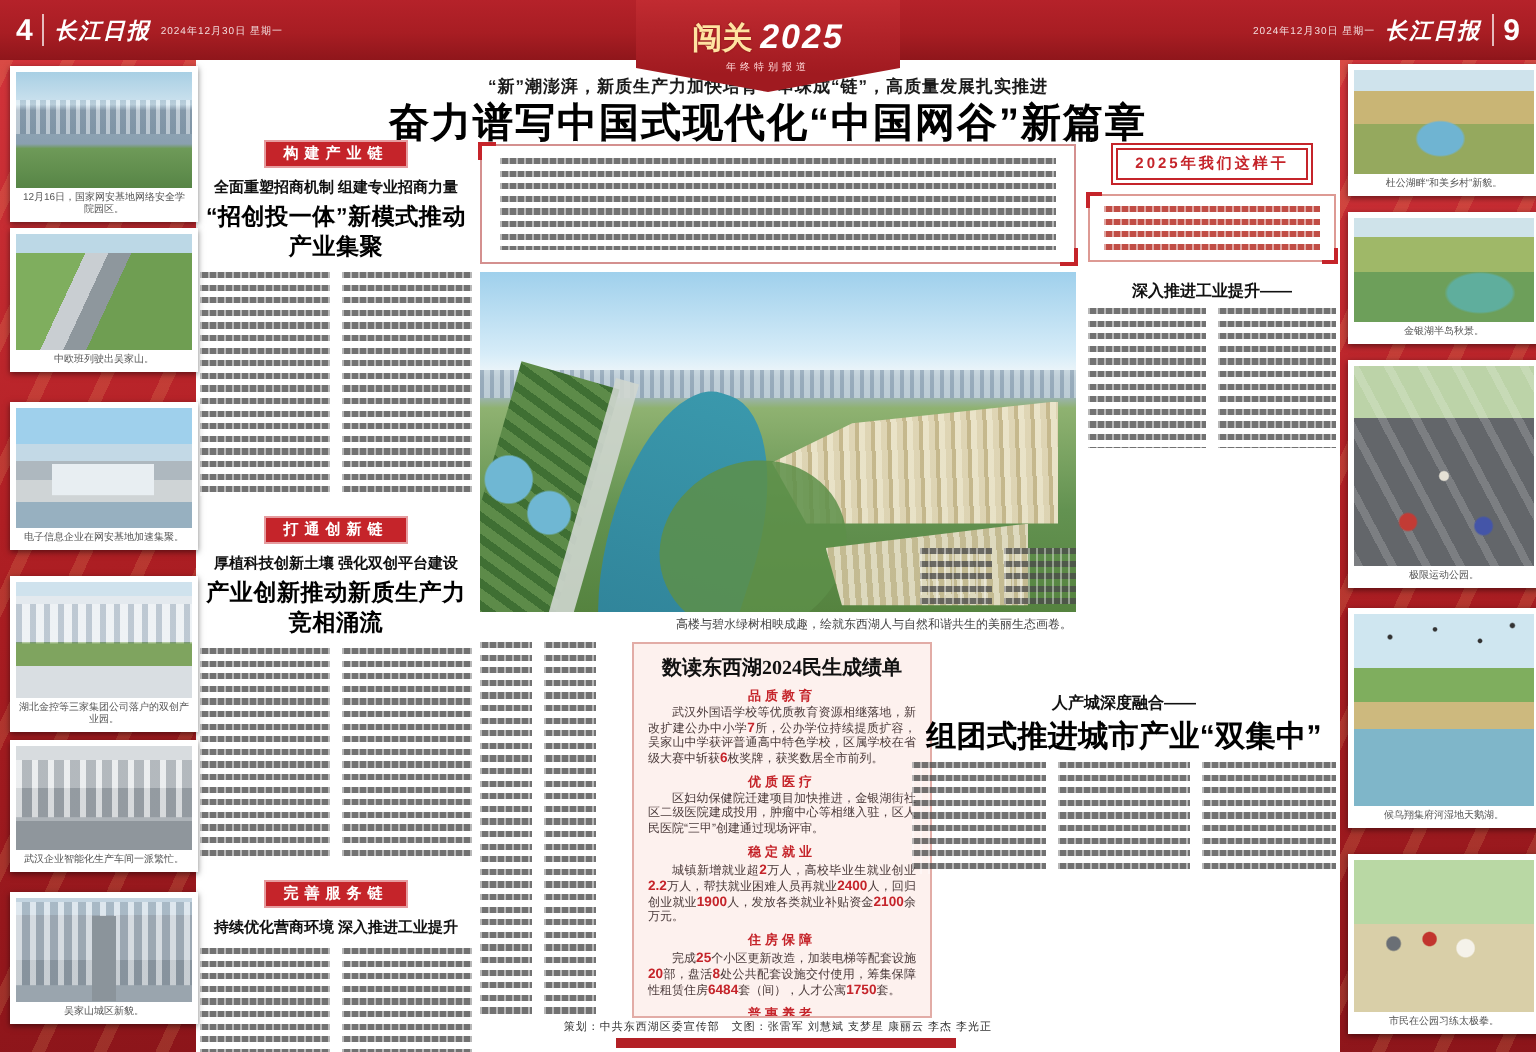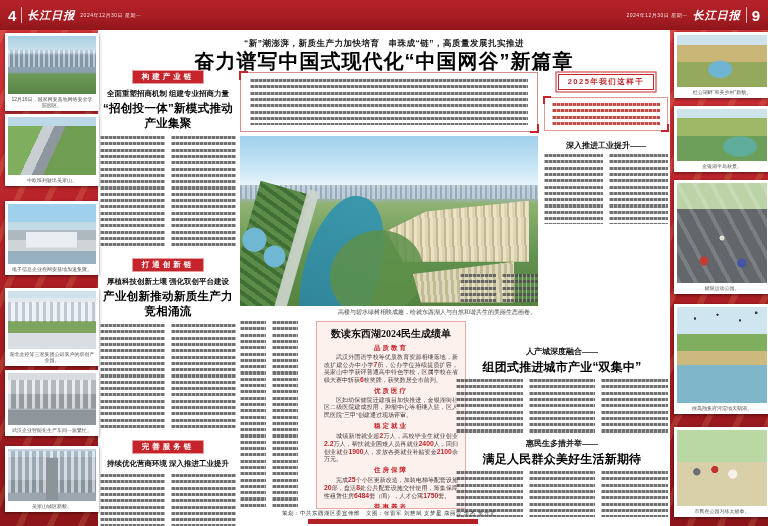--- a/index.html
+++ b/index.html
@@ -163,21 +163,21 @@
             font-size:7.5px;font-weight:bold;letter-spacing:1.5px;padding:2px 9px;}
   .redbox{margin-top:7px;border:1px solid #dd9a94;position:relative;height:34px;padding:5px 7px;box-sizing:border-box;}
   .redbox:before,.redbox:after{content:"";position:absolute;width:6px;height:6px;}
   .redbox:before{left:-2px;top:-2px;border-left:2px solid #c5242a;border-top:2px solid #c5242a;}
   .redbox:after{right:-2px;bottom:-2px;border-right:2px solid #c5242a;border-bottom:2px solid #c5242a;}
   .rkicker{font-size:8px;font-weight:bold;color:#111;text-align:center;}
   .rhead{font-size:11px;font-weight:900;color:#000;text-align:center;margin-top:2px;letter-spacing:.2px;}
   .rsec{margin-top:9px;}
   .rbody{margin-top:3px;}
   .widesec{position:absolute;width:212px;left:356px;}
-  .widesec .rhead{font-size:12px;}
+  .widesec .rhead{font-size:15px;}
 
   
   .credits{position:absolute;left:140px;top:480px;width:298px;text-align:center;
            font-size:5.5px;color:#333;letter-spacing:.5px;}
   .credit-strip{position:absolute;left:208px;top:489px;width:170px;height:5px;background:#b32026;}
 </style>
 </head>
 <body>
 
 <div class="page">
@@ -187,20 +187,27 @@
       <span class="pgnum">4</span>
       <span class="vline"></span>
       <span class="papername">长江日报</span>
       <span class="dateline">2024年12月30日 星期一</span>
     </div>
     <div class="banner-side right">
       <span class="pgnum">9</span>
       <span class="vline"></span>
       <span class="papername">长江日报</span>
       <span class="dateline">2024年12月30日 星期一</span>
+    </div>
+    <div class="logo">
+      <div class="logo-row">
+        <span class="logo-guan">闯关</span>
+        <span class="logo-year">2025</span>
+      </div>
+      <div class="logo-sub">年终特别报道</div>
     </div>
   </div>
 
   <div class="rail left">
     <div class="frame" style="top:3px">
       <div class="ph ph-l1" style="height:58px"></div>
       <div class="cap">12月16日，国家网安基地网络安全学院园区。</div>
     </div>
     <div class="frame" style="top:84px">
       <div class="ph ph-l2" style="height:58px"></div>
@@ -338,27 +345,18 @@
 
     <div class="widesec" style="top:316px">
       <div class="rkicker">人产城深度融合——</div>
       <div class="rhead">组团式推进城市产业“双集中”</div>
       <div class="rbody cols">
         <span class="tx" style="height:56px"></span>
           <span class="tx" style="height:56px"></span>
           <span class="tx" style="height:56px"></span>
       </div>
     </div>
-    <div class="widesec" style="top:408px">
-      <div class="rkicker">惠民生多措并举——</div>
-      <div class="rhead">满足人民群众美好生活新期待</div>
-      <div class="rbody cols">
-        <span class="tx" style="height:46px"></span>
-          <span class="tx" style="height:46px"></span>
-          <span class="tx" style="height:46px"></span>
-      </div>
-    </div>
 
     <div class="credits">策划：中共东西湖区委宣传部　文图：张雷军 刘慧斌 支梦星 康丽云 李杰 李光正</div>
     <div class="credit-strip"></div>
   </div>
 
 </div>
 
 </body></html>

